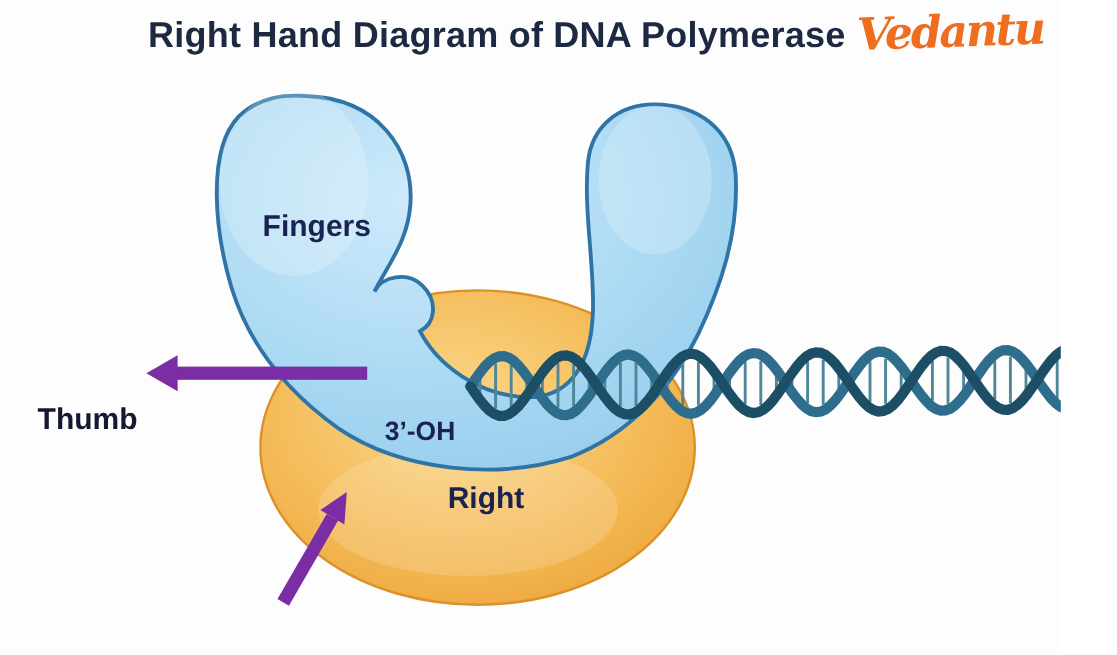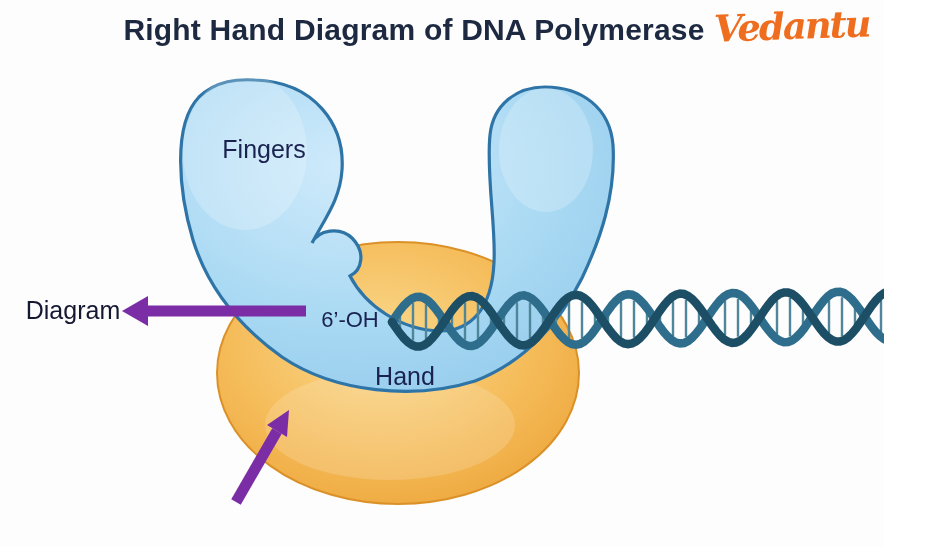--- a/index.html
+++ b/index.html
@@ -20,22 +20,23 @@
   .logo{
     position:absolute;right:14px;top:4px;
     font-family:"DejaVu Serif", serif;
     font-style:italic;font-weight:bold;
     font-size:37px;letter-spacing:-2px;
     transform:rotate(-2deg);
     color:var(--brand,#ee6d1e);
   }
   .lbl{
     position:absolute;transform:translate(-50%,-50%);
-    font-weight:normal;white-space:nowrap;
+    font-weight:bold;white-space:nowrap;
     color:var(--label,#1a2250);
+    margin-top:40px;
   }
   .lbl-fingers{left:264px;top:149px;font-size:25px;}
   .lbl-thumb{left:548px;top:149px;font-size:25px;}
   .lbl-oh{left:350px;top:320px;font-size:22px;}
   .lbl-palm{left:405px;top:376px;font-size:25px;}
   .lbl-primer{left:73px;top:310px;font-size:25px;color:var(--label-dark,#141830);}
   .lbl-exo{left:238px;top:524px;font-size:25px;color:var(--label-dark,#141830);}
 
   .poly-body{stroke:var(--poly-stroke,#2e74a6);stroke-width:3.2;}
   .exo-body{stroke:var(--exo-stroke,#db9128);stroke-width:2;}
@@ -106,16 +107,16 @@
       <polygon class="arrow-fill" points="122,311 148,296 148,326"></polygon>
     </g>
 
     <g>
       <line class="arrow-line" x1="236" y1="502" x2="277" y2="431"></line>
       <polygon class="arrow-fill" points="289,410 287,437 267,425"></polygon>
     </g>
   </svg>
 
   <div class="lbl lbl-fingers">Fingers</div>
-  <div class="lbl lbl-oh">6’-OH</div>
-  <div class="lbl lbl-palm">Hand</div>
-  <div class="lbl lbl-primer">Diagram</div>
+  <div class="lbl lbl-oh">3’-OH</div>
+  <div class="lbl lbl-palm">Right</div>
+  <div class="lbl lbl-primer">Thumb</div>
 </div>
 
 </body></html>

